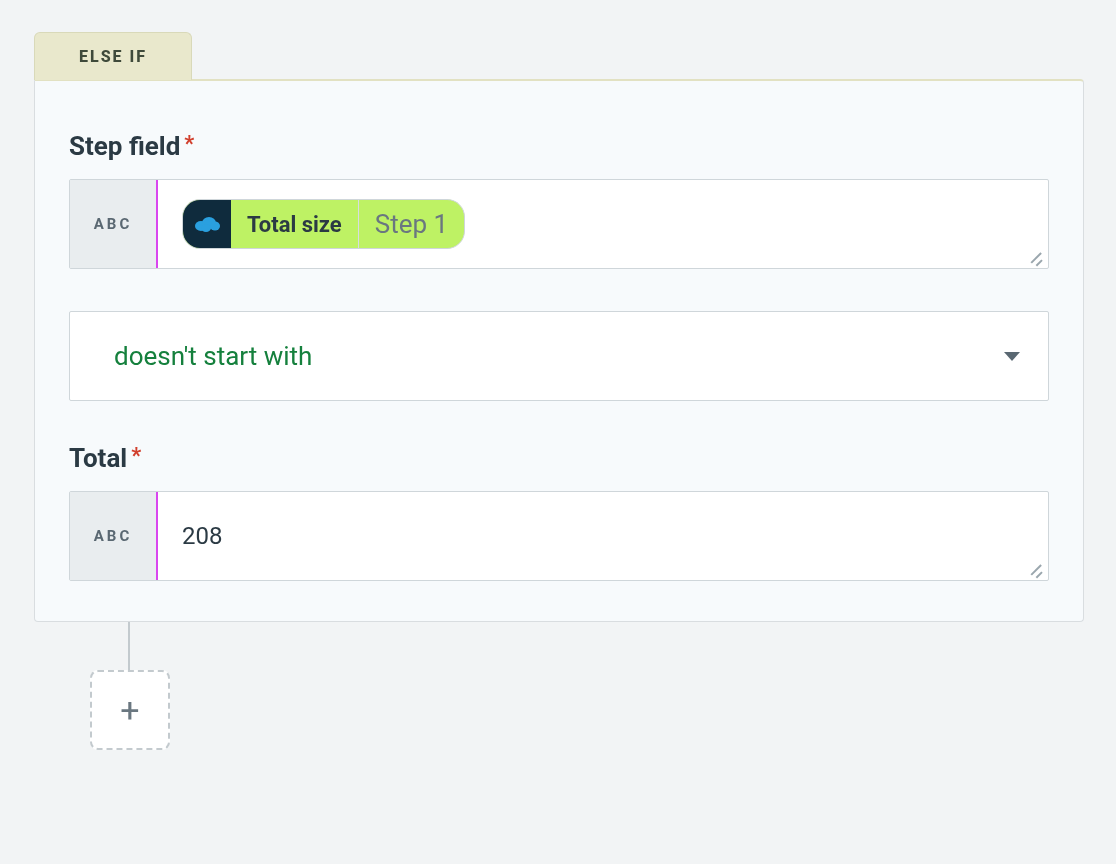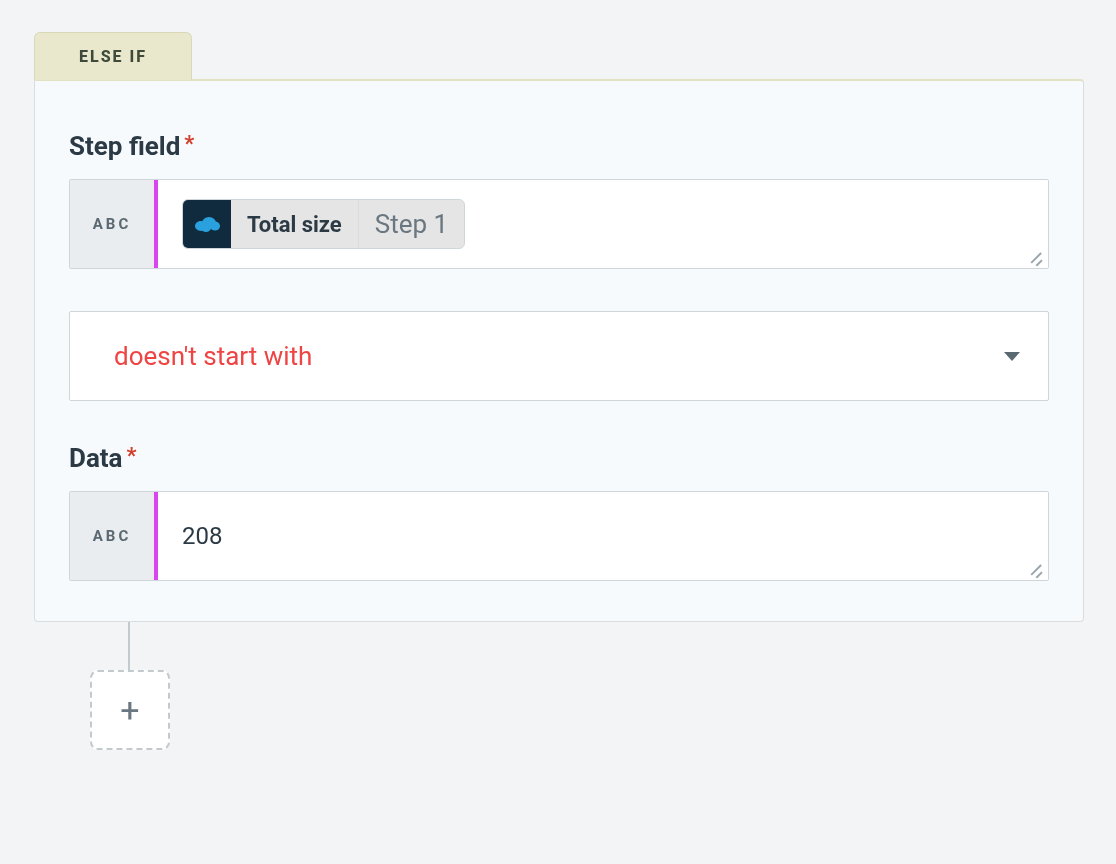--- a/index.html
+++ b/index.html
@@ -89,21 +89,21 @@
     display: flex;
     border: 1px solid #cfd6da;
     border-radius: 2px;
     background: #ffffff;
     height: 90px;
     position: relative;
   }
   .input-prefix {
     width: 88px;
     background: #e9edef;
-    border-right: 4px solid #d946ef;
+    border-right: 2px solid #d946ef;
     display: flex;
     align-items: center;
     justify-content: center;
     font-size: 15px;
     font-weight: 700;
     letter-spacing: 3px;
     color: #5a6872;
   }
   .input-body {
     flex: 1;
@@ -128,22 +128,22 @@
     transform: rotate(-45deg);
   }
   .grip::before { width: 14px; height: 1.5px; right: -1px; bottom: 6px; }
   .grip::after  { width: 8px;  height: 1.5px; right: -1px; bottom: 1px; }
 
   
   .pill {
     display: inline-flex;
     align-items: stretch;
     border: 1px solid #cfd6da;
-    border-radius: 6px;
-    background: #e5e5e5;
+    border-radius: 18px;
+    background: #bef264;
     overflow: hidden;
     height: 50px;
   }
   .pill .pill-icon {
     width: 48px;
     background: #0f2b3d;
     display: flex;
     align-items: center;
     justify-content: center;
   }
@@ -171,21 +171,21 @@
     background: #ffffff;
     height: 90px;
     display: flex;
     align-items: center;
     justify-content: space-between;
     padding: 0 28px 0 44px;
     cursor: pointer;
   }
   .select-text {
     font-size: 26px;
-    color: #ef4444;
+    color: #15803d;
   }
   .caret {
     width: 0; height: 0;
     border-left: 8px solid transparent;
     border-right: 8px solid transparent;
     border-top: 9px solid #5a6872;
   }
 </style>
 </head>
 <body>
@@ -230,21 +230,21 @@
 
     <div class="block">
       <div class="select-row">
         <span class="select-text">doesn't start with</span>
         <span class="caret"></span>
       </div>
     </div>
 
     <div class="block">
       <div class="field-label">
-        <span>Data</span><span class="req">*</span>
+        <span>Total</span><span class="req">*</span>
       </div>
       <div class="input-row">
         <div class="input-prefix">
           <span>ABC</span>
         </div>
         <div class="input-body">
           <span>208</span>
           <div class="grip"></div>
         </div>
       </div>

